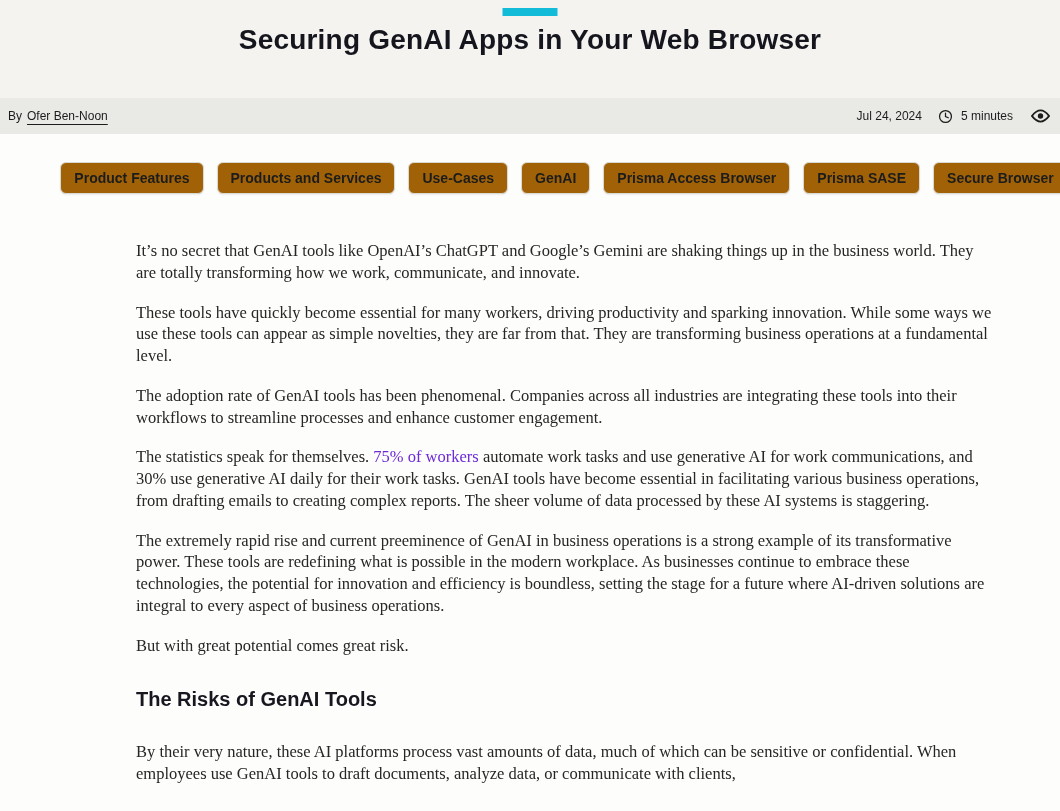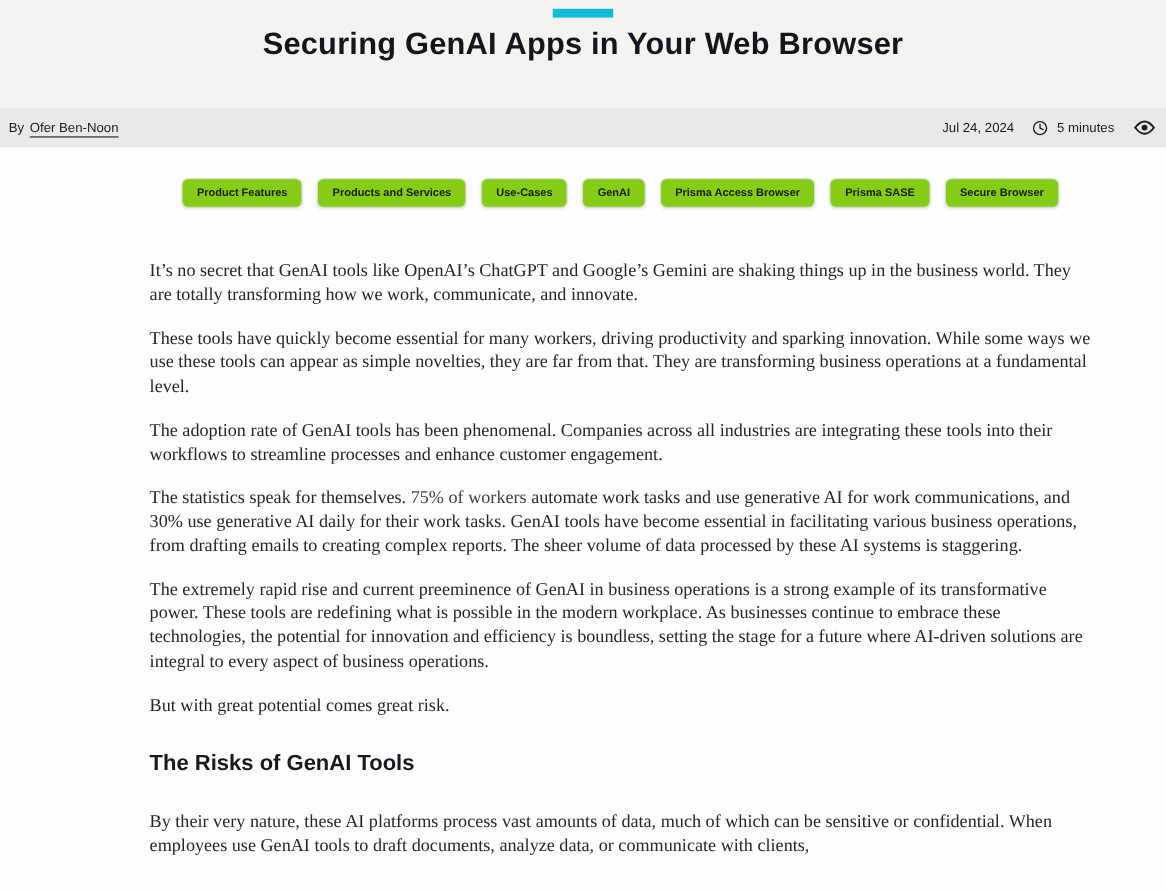--- a/index.html
+++ b/index.html
@@ -59,42 +59,42 @@
     width: 856px;
     margin-left: 136px;
   }
   .tags-row {
     display: flex;
     justify-content: center;
     gap: 13px;
     margin-top: 28px;
   }
   .tag-pill {
-    background: #84cc16;
+    background: #a16207;
     border: 1px solid #dadad5;
     border-radius: 6px;
     padding: 7px 13px;
-    font-size: 10px;
+    font-size: 14px;
     font-weight: bold;
     color: #1c1c1c;
     box-shadow: 0 1px 2px rgba(0,0,0,0.07);
     white-space: nowrap;
     cursor: pointer;
   }
   
   .article-body {
     margin-top: 46px;
     font-family: "Liberation Serif", serif;
     font-size: 16.5px;
     line-height: 1.32;
     color: #262624;
   }
   .article-body p { margin-bottom: 18px; }
   .body-link {
-    color: #404040;
+    color: #6d28d9;
     text-decoration: none;
     cursor: pointer;
   }
   .section-heading {
     font-family: "Liberation Sans", sans-serif;
     font-size: 20px;
     font-weight: bold;
     color: #17171f;
     margin: 30px 0 28px 0;
   }

